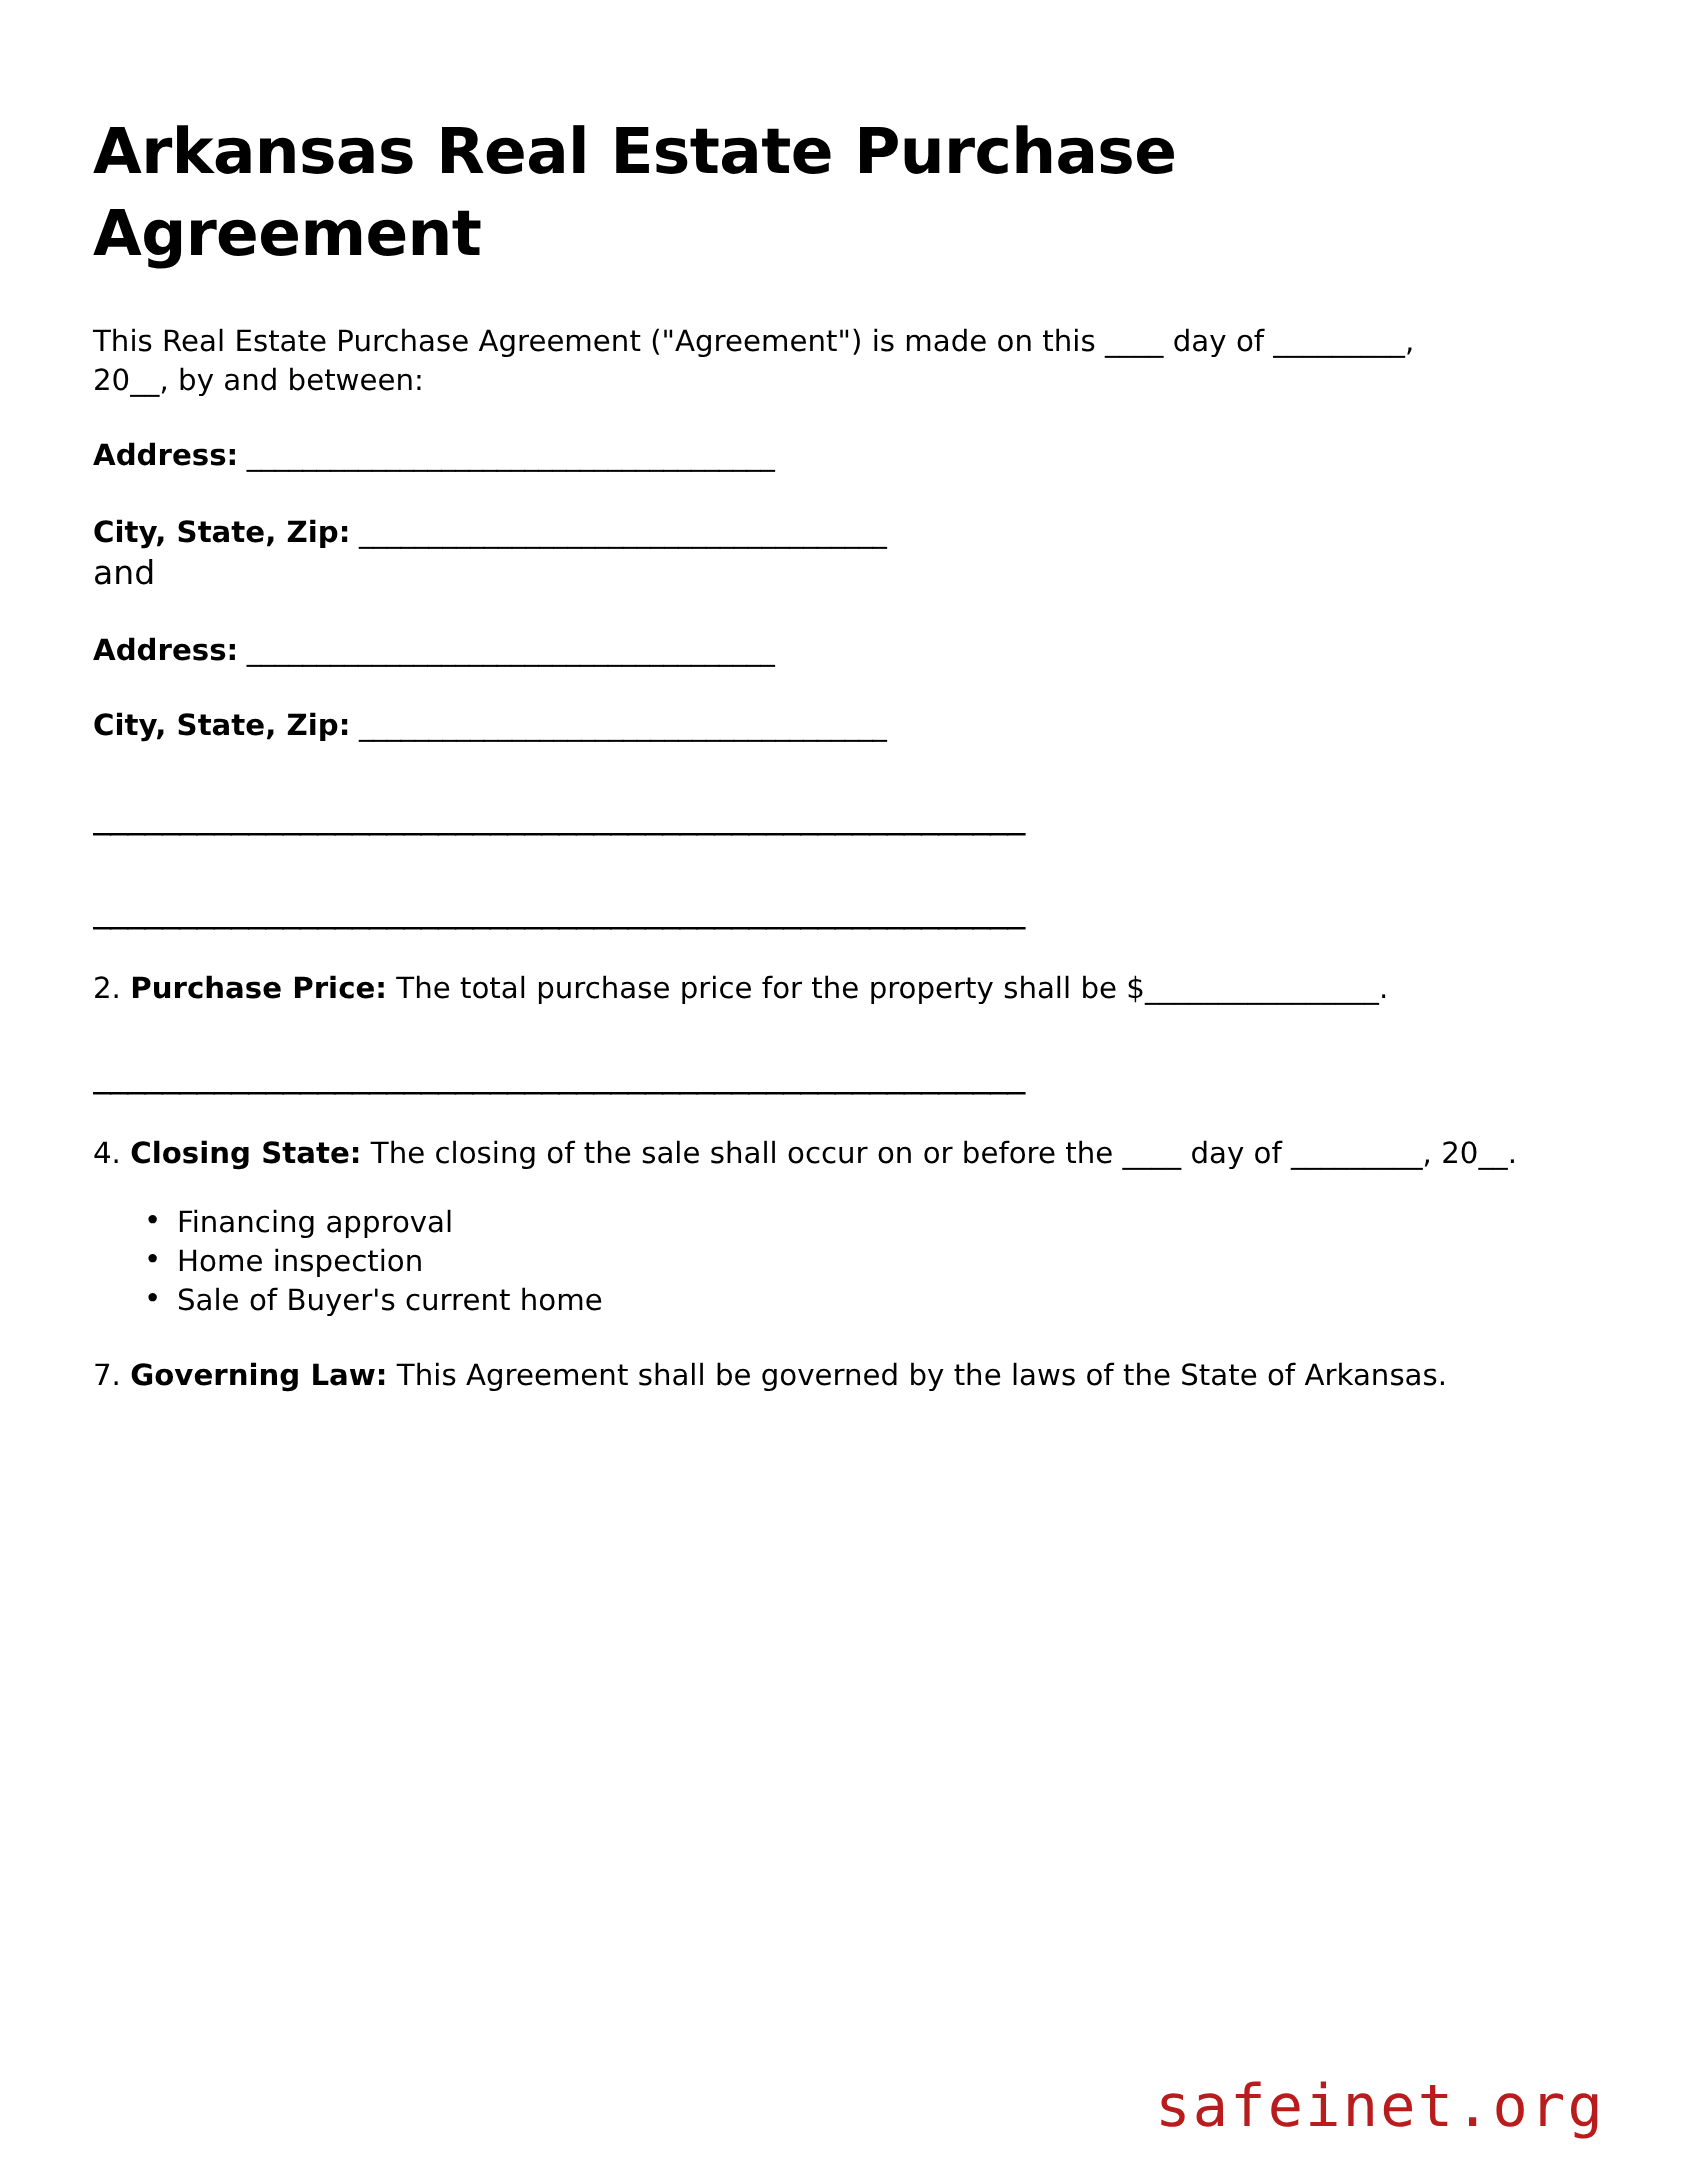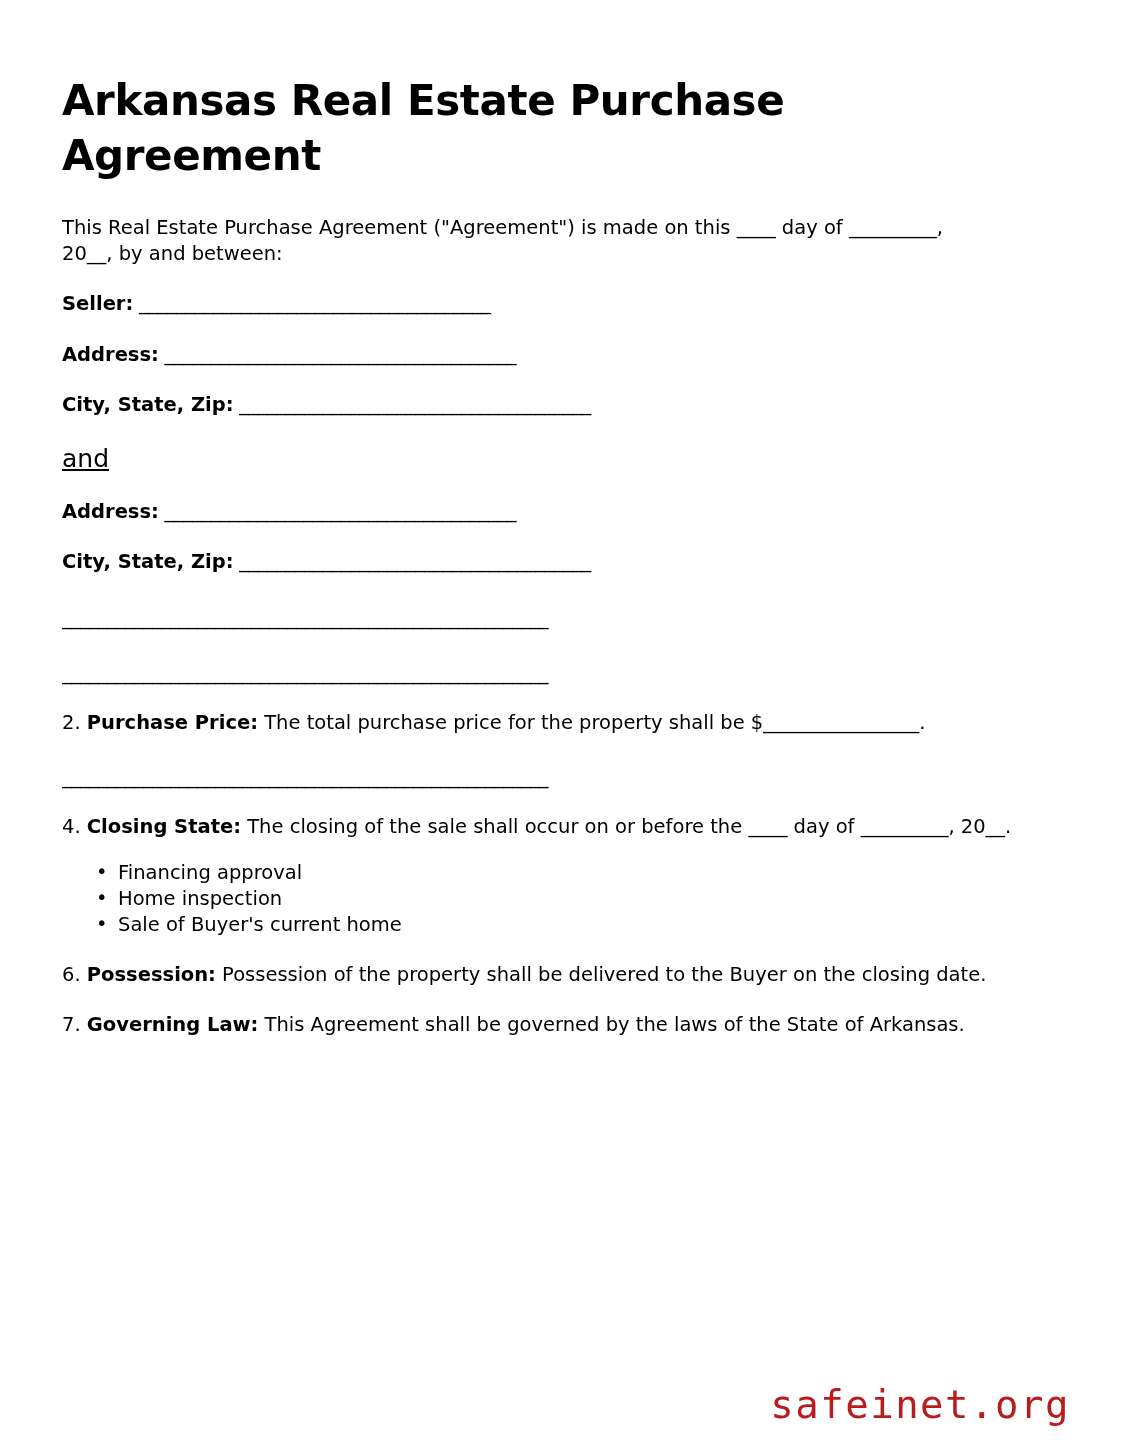--- a/index.html
+++ b/index.html
@@ -45,39 +45,37 @@
     white-space: nowrap;
   }
   .field-row .lbl {
     font-weight: bold;
   }
   .field-row .fill {
     font-weight: normal;
     letter-spacing: -0.5px;
   }
   .and-row {
-    font-size: 25px;
+    font-size: 22px;
     line-height: 1.34;
-    margin-top: 24px;
-    text-decoration: underline;
   }
   .clause {
     font-size: 19.5px;
     line-height: 1.34;
     margin-top: 24px;
     max-width: 1000px;
   }
   .clause .num {
     font-weight: normal;
   }
   .clause .head {
     font-weight: bold;
   }
   .blank-line {
-    font-size: 19px;
+    font-size: 24px;
     line-height: 1.34;
     letter-spacing: -0.5px;
     margin-top: 30px;
     white-space: nowrap;
     overflow: hidden;
   }
   .blank-line.tight {
     margin-top: 28px;
   }
   ul.contingency-list {
@@ -109,21 +107,20 @@
 </style>
 </head>
 <body>
 
 <div class="page">
 
   <h1 class="doc-title">Arkansas Real Estate Purchase Agreement</h1>
 
   <p class="intro">This Real Estate Purchase Agreement ("Agreement") is made on this ____ day of _________, 20__, by and between:</p>
 
-  <div class="field-row"><span class="lbl">Seller:</span><span class="fill"> ______________________________________</span></div>
 
   <div class="field-row"><span class="lbl">Address:</span><span class="fill"> ______________________________________</span></div>
 
   <div class="field-row"><span class="lbl">City, State, Zip:</span><span class="fill"> ______________________________________</span></div>
 
   <div class="and-row">and</div>
 
 
   <div class="field-row"><span class="lbl">Address:</span><span class="fill"> ______________________________________</span></div>
 
@@ -141,19 +138,18 @@
 
   <p class="clause"><span class="num">4. </span><span class="head">Closing State:</span><span> The closing of the sale shall occur on or before the ____ day of _________, 20__.</span></p>
 
 
   <ul class="contingency-list">
     <li><span class="bullet">•</span><span>Financing approval</span></li>
     <li><span class="bullet">•</span><span>Home inspection</span></li>
     <li><span class="bullet">•</span><span>Sale of Buyer's current home</span></li>
   </ul>
 
-  <p class="clause"><span class="num">6. </span><span class="head">Possession:</span><span> Possession of the property shall be delivered to the Buyer on the closing date.</span></p>
 
   <p class="clause"><span class="num">7. </span><span class="head">Governing Law:</span><span> This Agreement shall be governed by the laws of the State of Arkansas.</span></p>
 
   <div class="watermark">safeinet.org</div>
 
 </div>
 
 </body></html>

